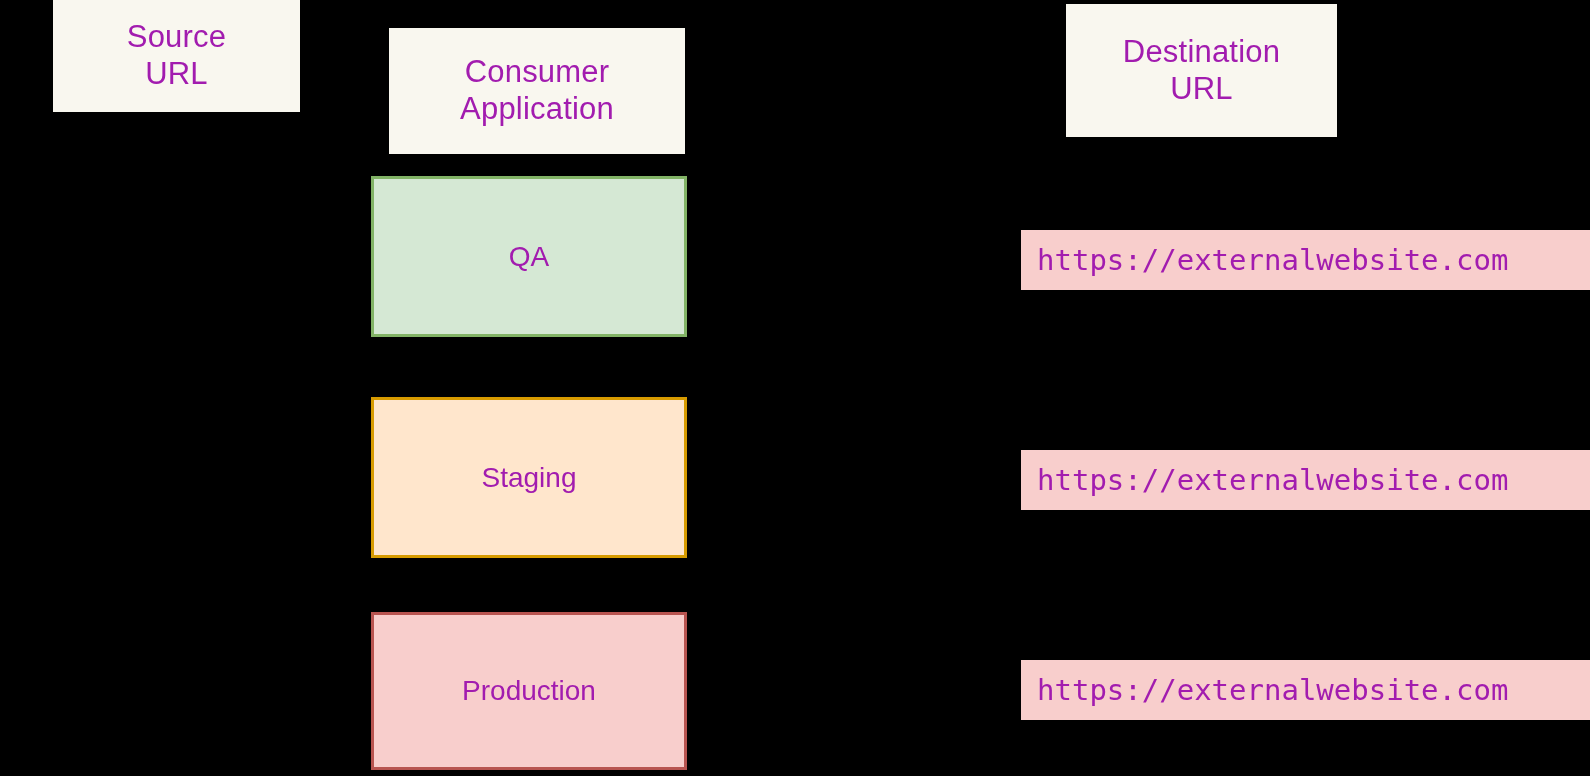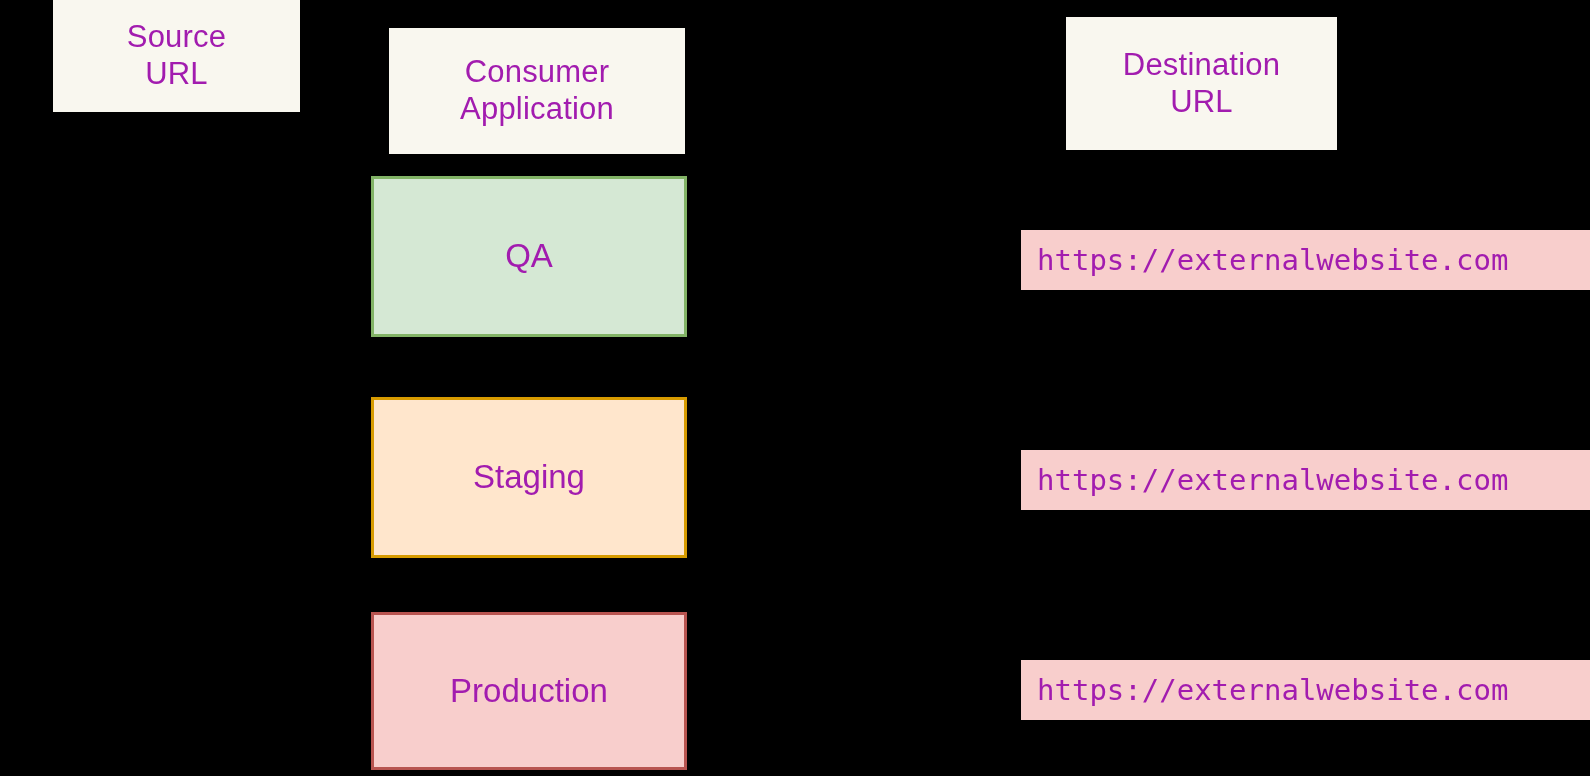--- a/index.html
+++ b/index.html
@@ -32,21 +32,21 @@
   
   .header-node {
     background: #f9f7ef;
     border: none;
     font-size: 31px;
     letter-spacing: 0.2px;
   }
 
   
   .env-node {
-    font-size: 33px;
+    font-size: 28px;
     border-width: 3px;
     border-style: solid;
   }
   .env-qa {
     background: #d5e8d4;
     border-color: #82b366;
   }
   .env-staging {
     background: #ffe6cc;
     border-color: #d79b00;
@@ -65,21 +65,21 @@
     font-size: 29px;
     letter-spacing: 0px;
     padding-left: 16px;
     color: #a21caf;
     overflow: hidden;
   }
 
   
   #node-source-url        { left: 53px;   top: 0px;   width: 247px; height: 112px; }
   #node-consumer-app      { left: 389px;  top: 0px;   width: 296px; height: 126px; margin-top: 28px; }
-  #node-destination-url   { left: 1066px; top: 17px;   width: 271px; height: 133px; }
+  #node-destination-url   { left: 1066px; top: 4px;   width: 271px; height: 133px; }
 
   #node-env-qa            { left: 371px;  top: 176px; width: 316px; height: 161px; }
   #node-env-staging       { left: 371px;  top: 397px; width: 316px; height: 161px; }
   #node-env-production    { left: 371px;  top: 612px; width: 316px; height: 158px; }
 
   #node-url-qa            { left: 1021px; top: 230px; width: 570px; height: 60px; }
   #node-url-staging       { left: 1021px; top: 450px; width: 570px; height: 60px; }
   #node-url-production    { left: 1021px; top: 660px; width: 570px; height: 60px; }
 </style>
 </head>

